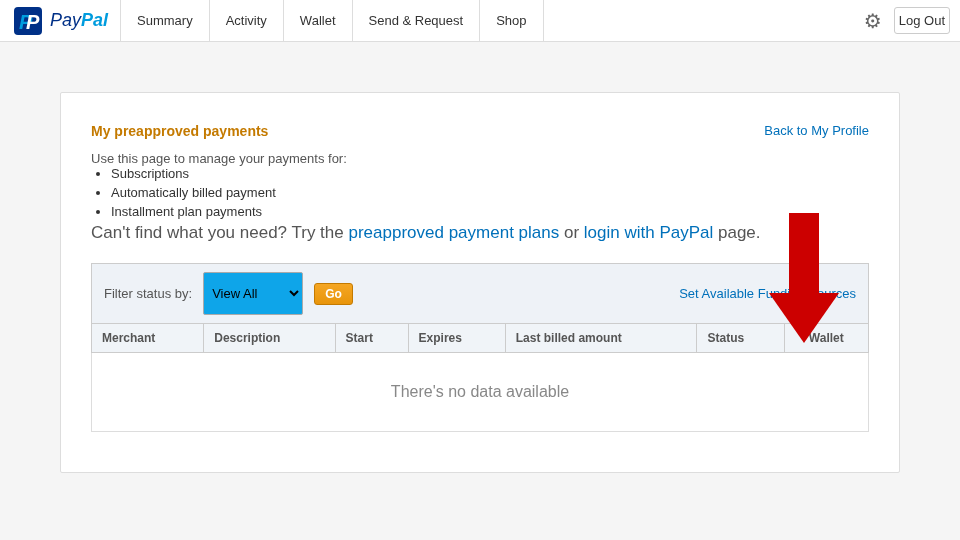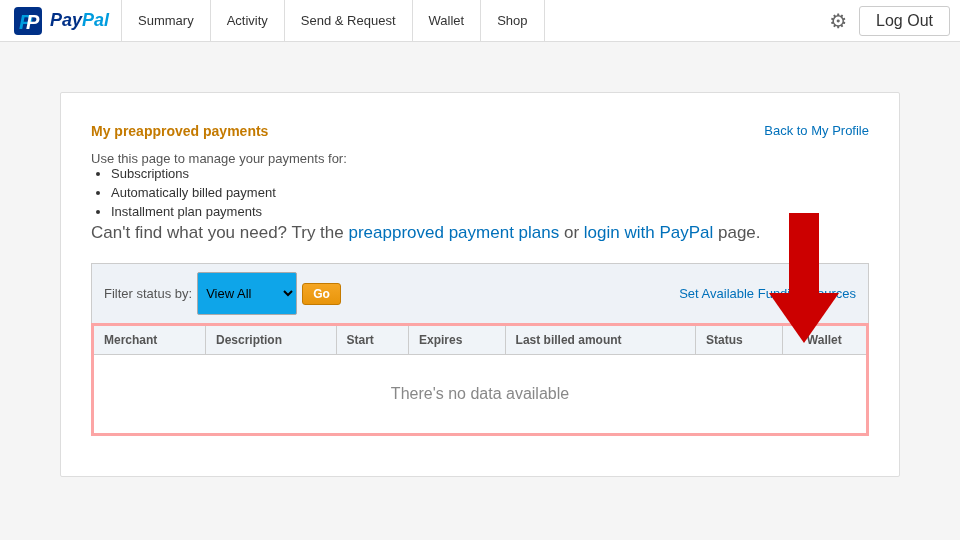--- a/index.html
+++ b/index.html
@@ -55,22 +55,22 @@
       border: none;
       cursor: pointer;
       font-size: 20px;
       color: #666;
       padding: 4px;
     }
     .logout-btn {
       background: #fff;
       border: 1px solid #ccc;
       border-radius: 3px;
-      padding: 5px 16px;
-      font-size: 16px;
+      padding: 5px 4px;
+      font-size: 13px;
       cursor: pointer;
       color: #333;
     }
 
     
     .main {
       max-width: 840px;
       margin: 30px auto;
       background: #fff;
       border: 1px solid #ddd;
@@ -145,21 +145,21 @@
       border: 1px solid #ccc;
       padding: 8px 12px;
       display: flex;
       align-items: center;
       justify-content: space-between;
       border-bottom: none;
     }
     .filter-left {
       display: flex;
       align-items: center;
-      gap: 5px;
+      gap: 11px;
     }
     .filter-label { font-size: 13px; color: #555; }
     .filter-select {
       font-size: 13px;
       padding: 12px 4px;
       border: 1px solid #aaa;
       border-radius: 2px;
       background: #0ea5e9;
       min-width: 100px;
     }
@@ -176,21 +176,21 @@
     .set-funding-link {
       color: #0070ba;
       text-decoration: none;
       font-size: 13px;
     }
 
     
     .data-table {
       width: 100%;
       border-collapse: collapse;
-      border: 3px solid #fca5a5;
+      border: 1px solid #fca5a5;
     }
     .data-table th {
       background: #f0f4f8;
       border: 1px solid #ccc;
       padding: 7px 10px;
       font-size: 12px;
       font-weight: bold;
       color: #555;
       text-align: left;
     }
@@ -215,30 +215,30 @@
   <div class="header-logo">
     <div class="paypal-logo">
       <div class="pp-icon">
 
         <svg width="28" height="28" viewBox="0 0 28 28">
           <rect x="0" y="0" width="28" height="28" rx="4" fill="#003087"></rect>
           <text x="5" y="22" font-size="20" font-style="italic" font-weight="900" fill="#009cde" font-family="Arial">P</text>
           <text x="12" y="22" font-size="20" font-style="italic" font-weight="900" fill="#fff" font-family="Arial">P</text>
         </svg>
       </div>
-      <span style="color:#003087; font-size:18px; font-weight:bold; font-style:italic; margin-left:4px;">Pay</span>
+      <span style="color:#003087; font-size:18px; font-weight:normal; font-style:italic; margin-left:4px;">Pay</span>
         <span style="color:#009cde; font-size:18px; font-weight:bold; font-style:italic;">Pal</span>
     </div>
   </div>
 
   <nav>
     <a class="nav-item">Summary</a>
     <a class="nav-item">Activity</a>
+    <a class="nav-item">Wallet</a>
     <a class="nav-item">Send &amp; Request</a>
-    <a class="nav-item">Wallet</a>
     <a class="nav-item">Shop</a>
   </nav>
 
   <div class="header-right">
     <button class="gear-btn">⚙</button>
     <button class="logout-btn">Log Out</button>
   </div>
 </div>
 
 <div style="padding: 20px;">

